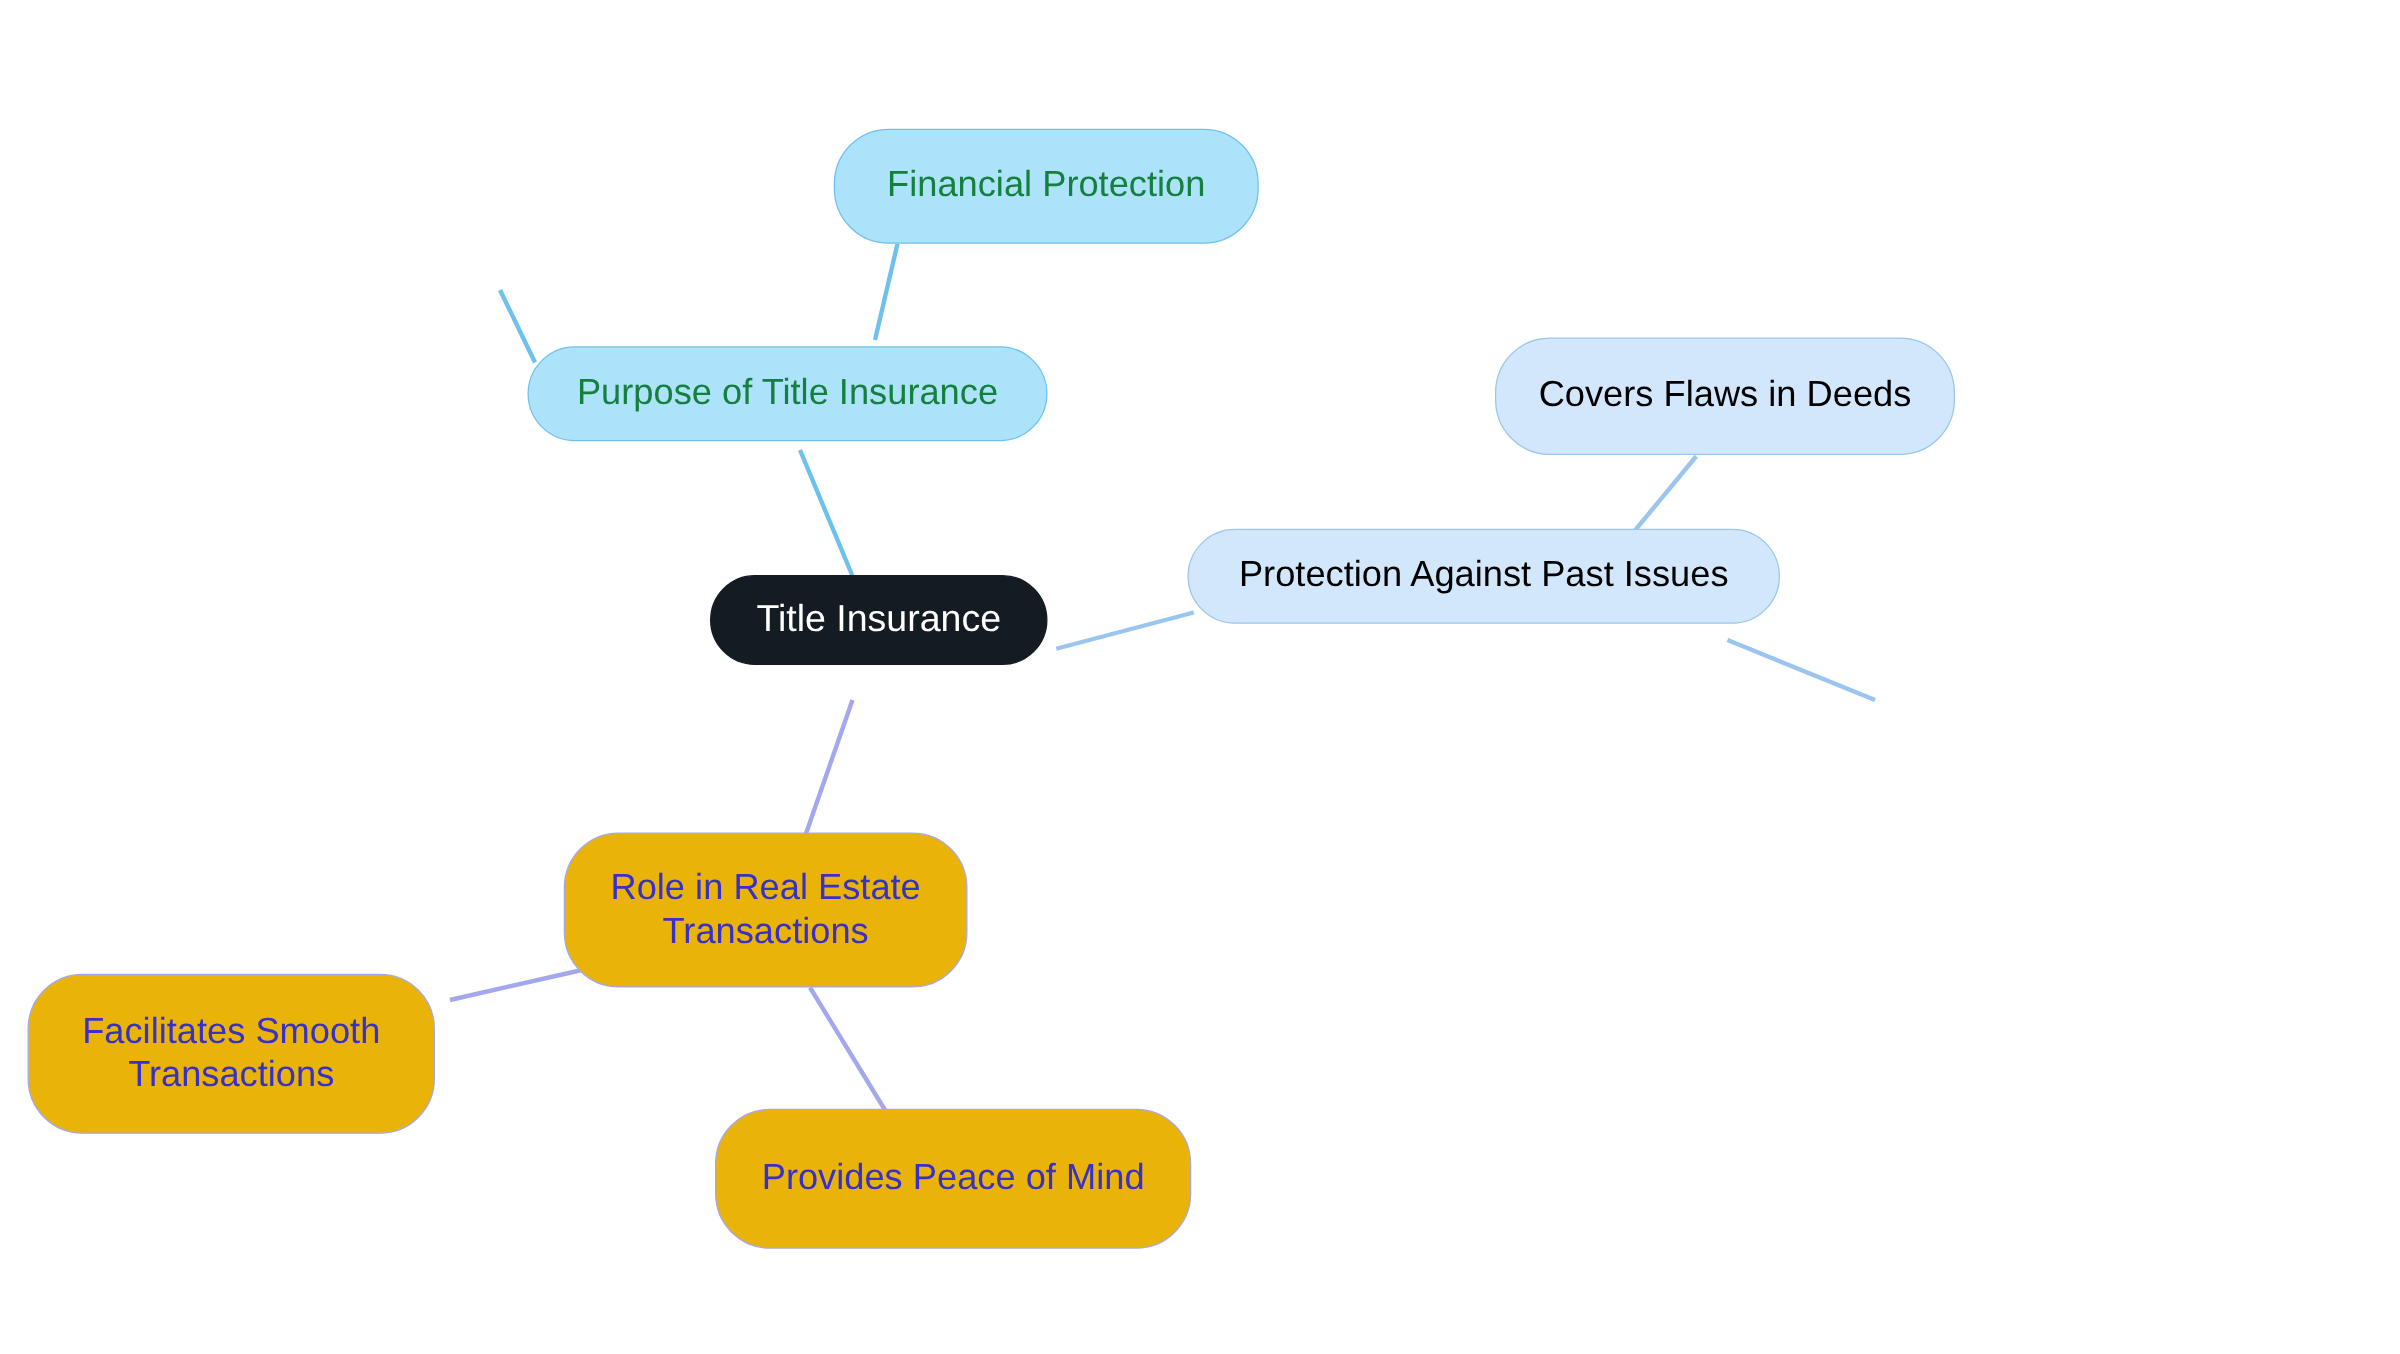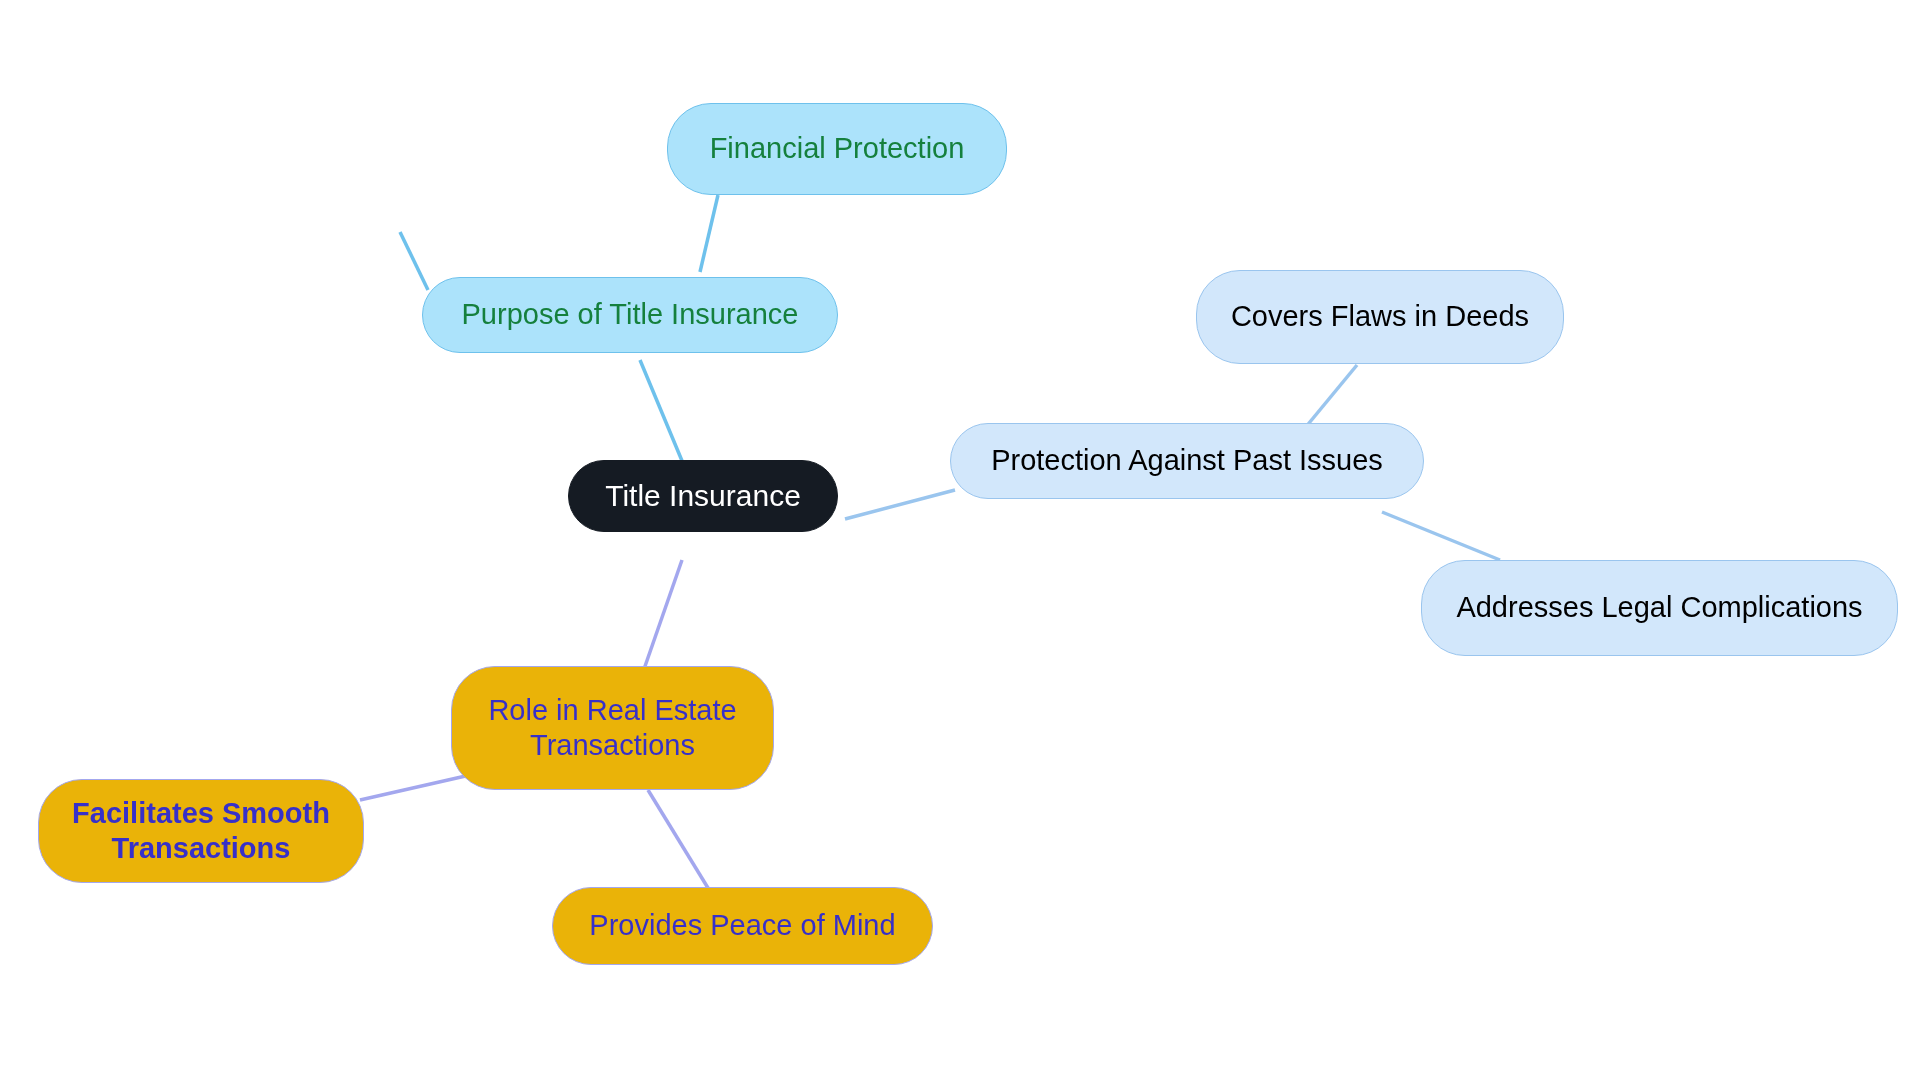--- a/index.html
+++ b/index.html
@@ -85,23 +85,22 @@
 
   <div class="node node-blue" style="left:422px; top:277px; width:416px; height:76px;">Purpose of Title Insurance</div>
 
 
   <div class="node node-blue" style="left:667px; top:103px; width:340px; height:92px;">Financial Protection</div>
 
   <div class="node node-paleblue" style="left:950px; top:423px; width:474px; height:76px;">Protection Against Past Issues</div>
 
   <div class="node node-paleblue" style="left:1196px; top:270px; width:368px; height:94px;">Covers Flaws in Deeds</div>
 
-  <div class="node node-paleblue" style="left:1421px; top:560px; width:477px; height:96px;">Addresses Legal Complications</div>
 
   <div class="node node-purple" style="left:451px; top:666px; width:323px; height:124px;">Role in Real Estate
 Transactions</div>
 
-  <div class="node node-purple" style="left:38px; top:779px; width:326px; height:104px;font-weight:bold;">Facilitates Smooth
+  <div class="node node-purple" style="left:22px; top:779px; width:326px; height:128px;">Facilitates Smooth
 Transactions</div>
 
-  <div class="node node-purple" style="left:552px; top:887px; width:381px; height:78px;">Provides Peace of Mind</div>
+  <div class="node node-purple" style="left:572px; top:887px; width:381px; height:112px;">Provides Peace of Mind</div>
 
 </div>
 
 </body></html>

